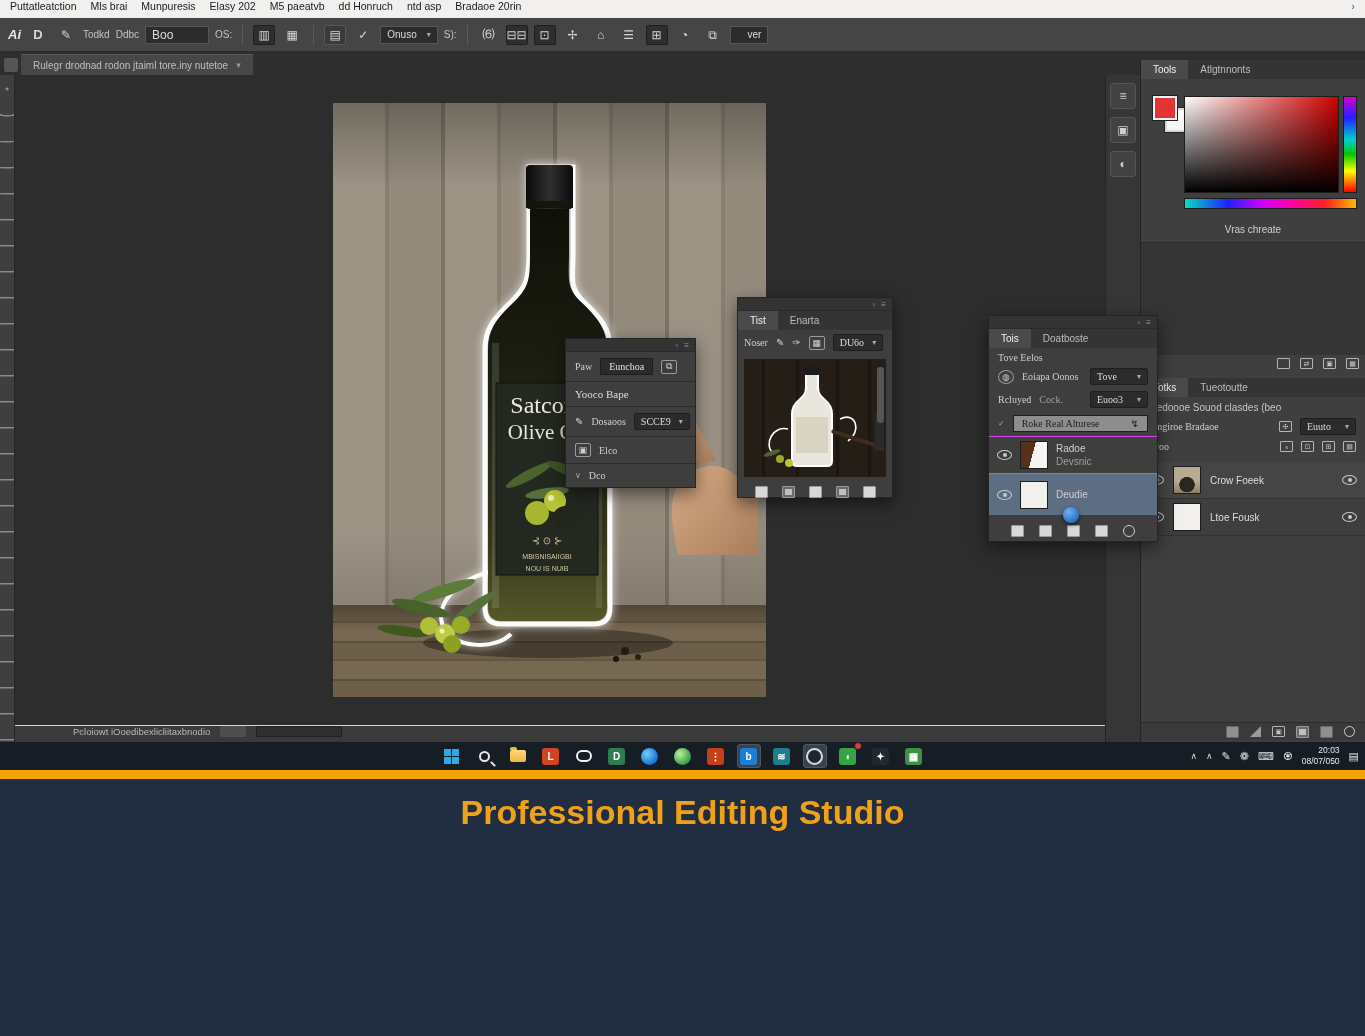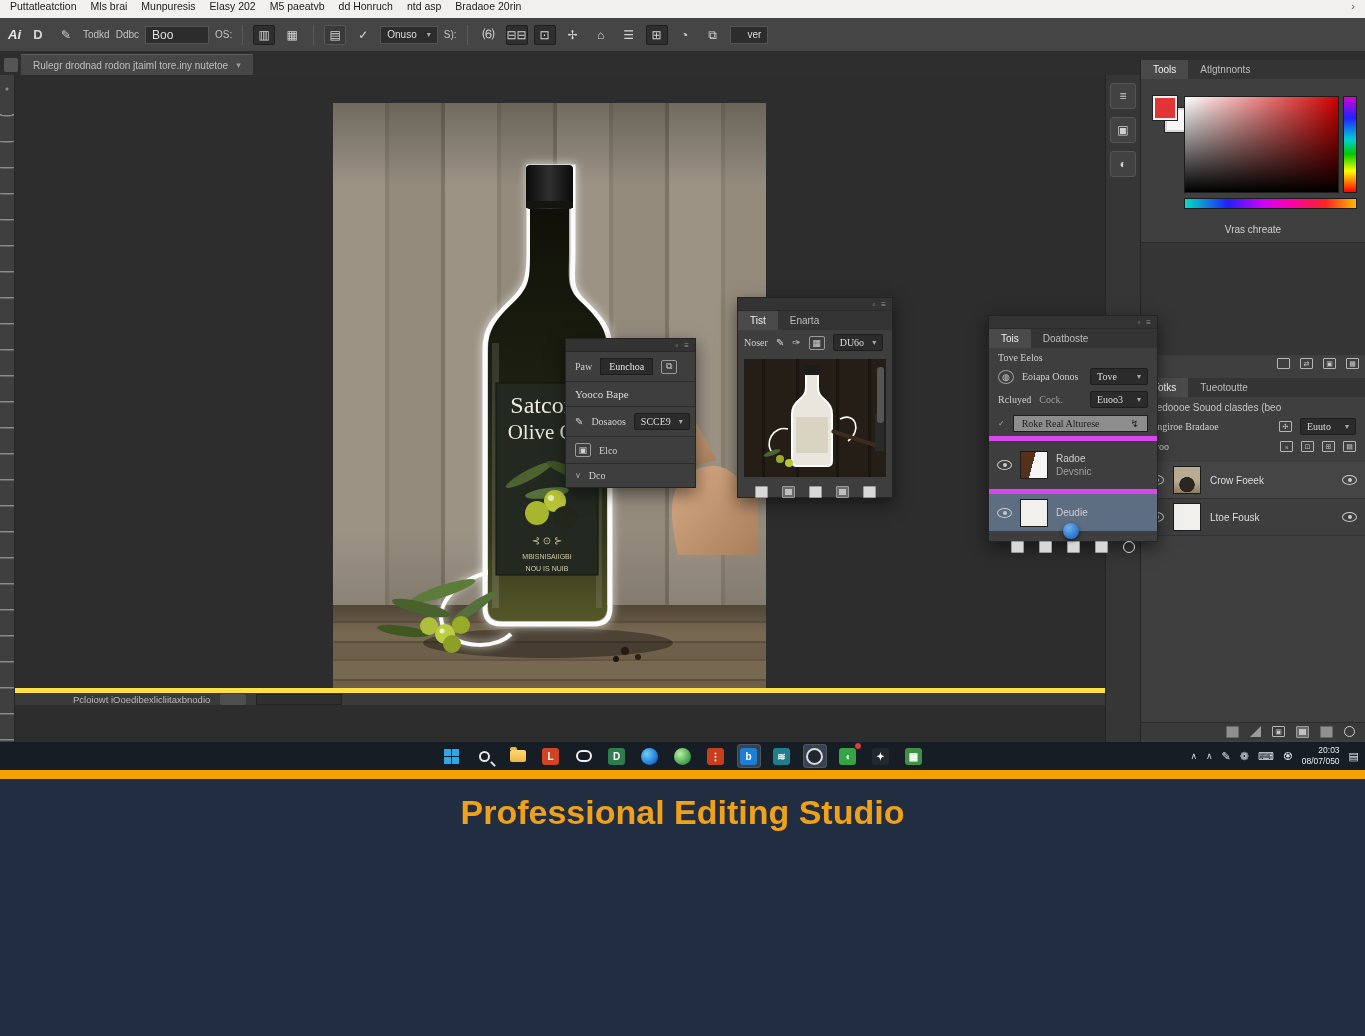--- a/index.html
+++ b/index.html
@@ -78,21 +78,21 @@
   .sq-btn { width:13px; height:12px; background:#d8d8d8; border:1px solid #9a9a9a; border-radius:1px; }
   .sq-btn.dark { background:#bfbfbf; box-shadow:inset 0 0 0 2px #6a6a6a; }
 
   
   .preview-wrap { position:relative; margin:4px 6px; width:142px; height:118px; background:#2a241d; overflow:hidden;
                   background-image:repeating-linear-gradient(90deg, #332c23 0 18px, #2a241c 18px 22px, #38312а 22px 40px); }
   .pv-scroll { position:absolute; right:2px; top:58px; width:7px; height:120px; background:#555; border-radius:3px; }
   .p2-track { position:absolute; right:2px; top:54px; bottom:26px; width:9px; background:#2a2a2a; }
 
   
-  .p3-layerrow { display:flex; align-items:center; gap:8px; padding:10px 8px; background:#3e3e3e; border-top:5px solid #d946ef; }
+  .p3-layerrow { display:flex; align-items:center; gap:8px; padding:4px 8px; background:#3e3e3e; border-top:1px solid #d946ef; }
   .p3-layerrow.sel-row { background:#5d6d82; }
   .thumb { width:28px; height:28px; border:1px solid #1c1c1c; background:#f2f0ec; }
   .thumb.mask { background:linear-gradient(105deg, #57301b 45%, #f5f5f5 45%); }
   .thumb.photo-thumb { background:radial-gradient(circle at 50% 68%, #2a2620 0 34%, transparent 36%),
                         linear-gradient(180deg, #b9ab92 0 55%, #8d7c62); }
   .eye { width:15px; height:10px; border:1.5px solid #c9c9c9; border-radius:50%; position:relative; flex:none; }
   .eye::after { content:""; position:absolute; left:50%; top:50%; width:4px; height:4px; margin:-2px 0 0 -2px;
                 border-radius:50%; background:#c9c9c9; }
   .blue-knob { position:absolute; left:74px; bottom:-8px; width:16px; height:16px; border-radius:50%;
                background:radial-gradient(circle at 35% 30%, #6fb0ef, #2a72c8 70%); box-shadow:0 2px 4px rgba(0,0,0,.6); }
@@ -121,22 +121,22 @@
   .rp2 { position:absolute; left:0; top:318px; width:100%; }
   .rp2-desc { padding:5px 9px 2px; color:#c5c5c5; }
   .layers-list { position:absolute; left:0; top:402px; width:100%; }
   .lr { display:flex; align-items:center; gap:9px; height:37px; padding:0 8px; background:#454545; border-bottom:1px solid #323232; }
   .lr:nth-child(2) { background:#3e3e3e; }
   .lr .name { flex:1; color:#dedede; }
   .rp-bottom { position:absolute; left:0; bottom:2px; width:100%; height:18px; display:flex; align-items:center;
                justify-content:flex-end; gap:11px; padding:0 10px; background:#3a3a3a; border-top:1px solid #2c2c2c; }
 
   
-  .statusbar { position:absolute; left:0px; top:613px; width:1090px; height:17px; background:#3a3a3a;
-               border-top:5px solid #fde047; color:#b9b9b9; font-size:9.5px; display:flex; align-items:flex-end; gap:10px; padding-left:58px; }
+  .statusbar { position:absolute; left:0px; top:650px; width:1090px; height:17px; background:#3a3a3a;
+               border-top:1px solid #fde047; color:#b9b9b9; font-size:9.5px; display:flex; align-items:flex-start; gap:10px; padding-left:58px; }
   .status-pill { width:26px; height:11px; background:#4e4e4e; border-radius:2px; }
   .status-box { width:86px; height:11px; background:#2f2f2f; border:1px solid #222; }
 
   
   .taskbar { position:absolute; left:0; top:742px; width:1365px; height:28px; background:#171d25; display:flex; align-items:center; }
   .tb-center { display:flex; align-items:center; gap:9px; margin:0 auto; }
   .tb-ic { width:24px; height:24px; border-radius:4px; display:flex; align-items:center; justify-content:center;
            font-size:13px; color:#fff; position:relative; }
   .tb-ic.active { background:#37424e; box-shadow:inset 0 0 0 1px #4b5864; }
   .badge-dot { position:absolute; right:-2px; top:-2px; width:8px; height:8px; border-radius:50%; background:#e03c3c; border:1px solid #171d25; }

